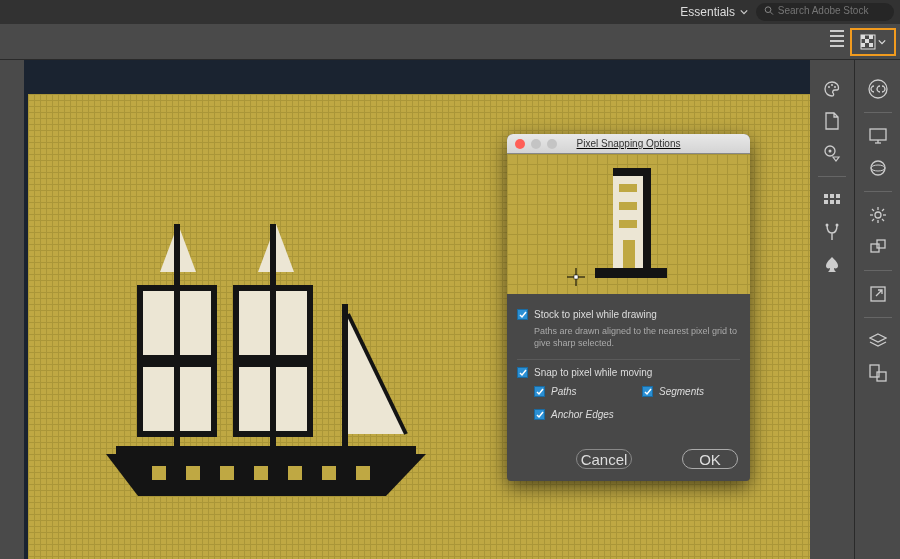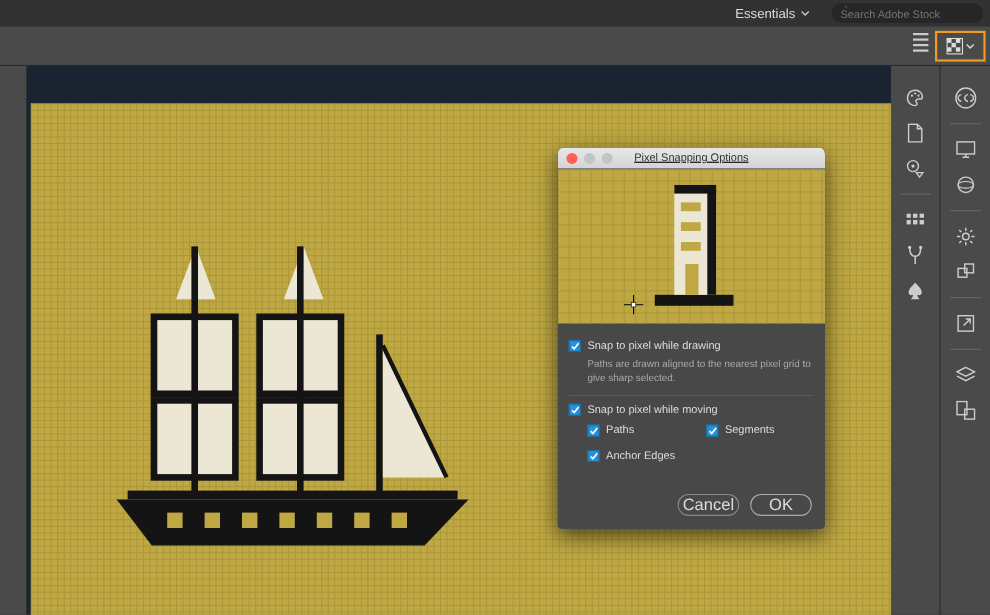--- a/index.html
+++ b/index.html
@@ -1,21 +1,21 @@
 <!DOCTYPE html>
 <html><head>
 <meta charset="utf-8">
 <style>
 * { margin: 0; padding: 0; box-sizing: border-box; font-family: -apple-system, Helvetica, Arial, sans-serif; }
 body { background: #1a2330; width: 900px; height: 559px; overflow: hidden; position: relative; }
 
-.topbar { position: absolute; top: 0; left: 0; right: 0; height: 24px; background: #323232; display: flex; justify-content: flex-end; align-items: center; padding-right: 6px; gap: 20px; }
+.topbar { position: absolute; top: 0; left: 0; right: 0; height: 24px; background: #323232; display: flex; justify-content: flex-end; align-items: center; padding-right: 6px; gap: 8px; }
 .workspace-btn { display: flex; align-items: center; gap: 5px; color: #ddd; font-size: 12px; cursor: pointer; }
 .chevron { width: 8px; height: 8px; }
-.search-box { display: flex; align-items: flex-start; background: #262626; border-radius: 10px; padding: 2px 8px; width: 138px; height: 18px; flex-direction: column; }
+.search-box { display: flex; align-items: flex-start; background: #262626; border-radius: 10px; padding: 2px 8px; width: 138px; height: 18px; }
 .search-icon { width: 11px; height: 11px; margin-right: 4px; }
 .search-input { background: transparent; border: none; color: #999; font-size: 10px; width: 100%; outline: none; }
 
 .toolbar-row { position: absolute; top: 24px; left: 0; right: 0; height: 36px; background: #4a4a4a; border-bottom: 1px solid #2a2a2a; }
 .snap-highlight { position: absolute; top: 28px; right: 4px; width: 46px; height: 28px; border: 2px solid #f29b1e; display: flex; align-items: center; justify-content: center; gap: 2px; }
 .snap-icon { width: 16px; height: 16px; }
 .menu-stack { position: absolute; top: 30px; right: 56px; display: flex; flex-direction: column; gap: 3px; }
 .menu-line { width: 14px; height: 2px; background: #ccc; }
 
 .canvas-area { position: absolute; top: 60px; left: 0; bottom: 0; right: 90px; overflow: hidden; }
@@ -45,25 +45,25 @@
 .cursor-cross { position: absolute; left: 60px; top: 114px; width: 18px; height: 18px; }
 
 .dlg-body { padding: 8px 10px 6px 10px; color: #ddd; font-size: 10px; }
 .dlg-section { padding: 6px 0 10px 0; border-bottom: 1px solid #5a5a5a; }
 .dlg-section:last-child { border-bottom: none; }
 .chk-row { display: flex; align-items: flex-start; gap: 6px; margin-bottom: 4px; }
 .chk { width: 11px; height: 11px; background: #2a8fd4; border: 1px solid #1a6aa0; display: flex; align-items: center; justify-content: center; flex-shrink: 0; margin-top: 1px; }
 .chk svg { width: 8px; height: 8px; }
 .chk-label { line-height: 13px; }
 .chk-desc { font-size: 9px; color: #aaa; margin-left: 17px; line-height: 12px; }
-.sub-opts { margin-left: 17px; margin-top: 6px; display: grid; grid-template-columns: 1fr 1fr; gap: 6px 10px; }
+.sub-opts { margin-left: 17px; margin-top: 6px; display: grid; grid-template-columns: 1fr 1fr; gap: 6px 10px; font-style: italic; }
 
 .dlg-footer { display: flex; justify-content: flex-end; gap: 10px; padding: 8px 12px 12px 12px; }
 .dlg-btn { min-width: 56px; height: 20px; border: 1px solid #888; border-radius: 10px; background: transparent; color: #ddd; font-size: 15px; cursor: pointer; }
-.dlg-btn-ok { border-color: #aaa; }
+.dlg-btn-ok { border-color: #aaa; margin-left: 40px; }
 </style>
 </head>
 <body>
 
 <div class="topbar">
   <div class="workspace-btn">
     <span>Essentials</span>
     <svg class="chevron" viewBox="0 0 10 10">
         <path d="M1 3 L5 7 L9 3" stroke="#ccc" stroke-width="1.5" fill="none"></path>
       </svg>
@@ -275,21 +275,21 @@
 
   <div class="dlg-body">
 
     <div class="dlg-section">
       <div class="chk-row">
         <div class="chk">
             <svg viewBox="0 0 8 8">
               <path d="M1 4 L3 6 L7 1" stroke="#fff" stroke-width="1.5" fill="none"></path>
             </svg>
           </div>
-        <span class="chk-label">Snap to pixel while drawing</span>
+        <span class="chk-label">Stock to pixel while drawing</span>
       </div>
       <div class="chk-desc">Paths are drawn aligned to the nearest pixel grid to give sharp selected.</div>
     </div>
 
     <div class="dlg-section">
       <div class="chk-row">
         <div class="chk">
             <svg viewBox="0 0 8 8">
               <path d="M1 4 L3 6 L7 1" stroke="#fff" stroke-width="1.5" fill="none"></path>
             </svg>

